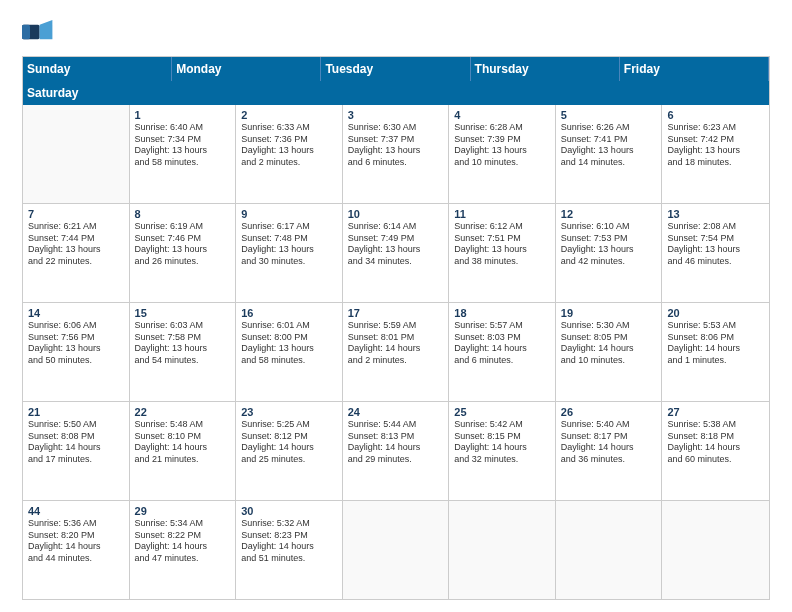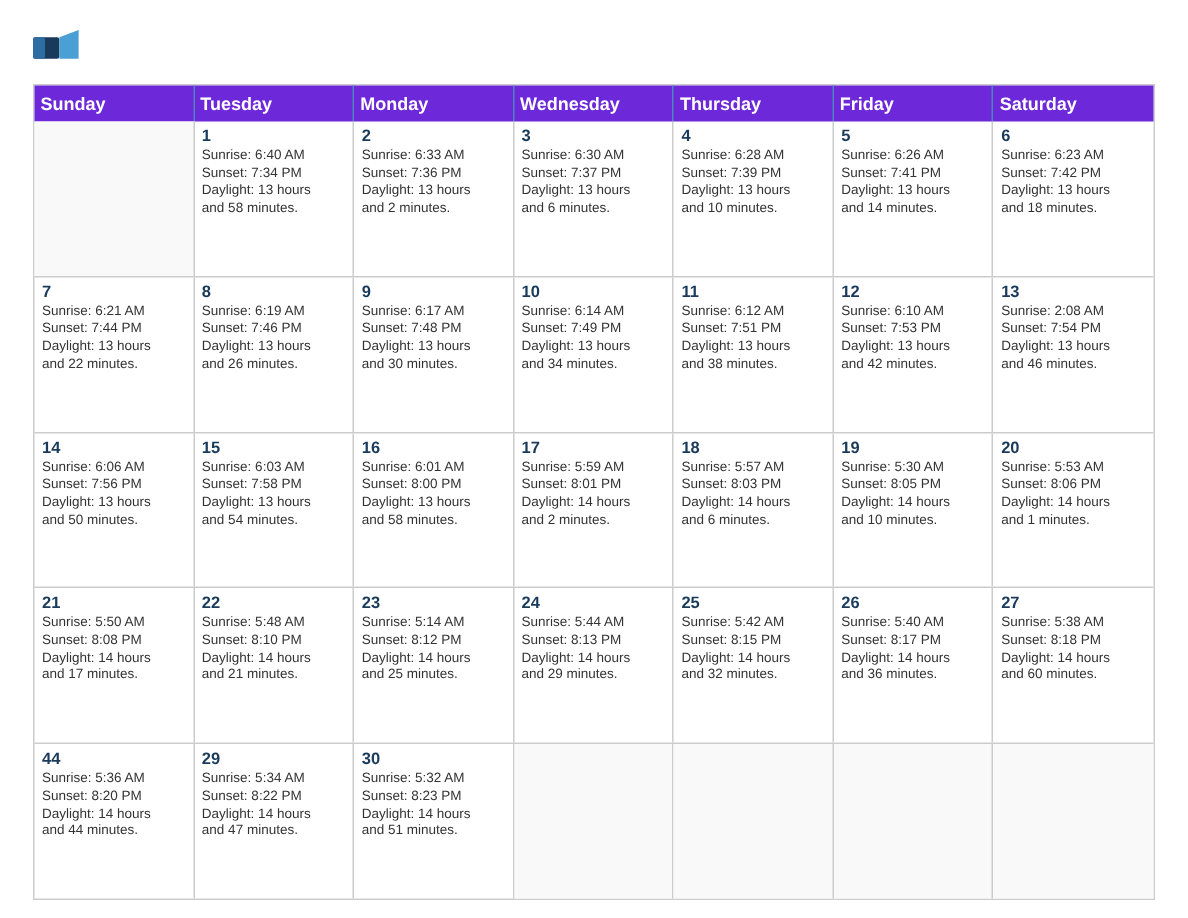--- a/index.html
+++ b/index.html
@@ -48,22 +48,22 @@
       font-weight: normal;
     }
     .calendar {
       flex: 1;
       display: flex;
       flex-direction: column;
       border: 1px solid #ccc;
     }
     .cal-header {
       display: grid;
-      grid-template-columns: repeat(7, 1fr);
-      background: #6d28d9;
+      grid-template-columns: repeat(5, 1fr);
+      background: #0369a1;
     }
     .cal-header-cell {
       color: #fff;
       font-size: 12px;
       font-weight: bold;
       padding: 5px 4px;
       text-align: left;
       border-right: 1px solid #4a85bb;
     }
     .cal-header-cell:last-child { border-right: none; }
@@ -131,23 +131,22 @@
     </div>
     <div class="title-block">
       <div class="title-month"></div>
       <div class="title-location"></div>
     </div>
   </div>
 
   <div class="calendar">
     <div class="cal-header">
     <div class="cal-header-cell">Sunday</div>
+        <div class="cal-header-cell">Monday</div>
         <div class="cal-header-cell">Tuesday</div>
-        <div class="cal-header-cell">Monday</div>
-        <div class="cal-header-cell">Wednesday</div>
         <div class="cal-header-cell">Thursday</div>
         <div class="cal-header-cell">Friday</div>
         <div class="cal-header-cell">Saturday</div>
       </div>
     <div class="cal-body">
     <div class="cal-row">
           <div class="cal-cell empty"></div>
           <div class="cal-cell">
             <span class="day-num">1</span>
             <span class="cell-line">Sunrise: 6:40 AM</span>
@@ -303,21 +302,21 @@
           </div>
           <div class="cal-cell">
             <span class="day-num">22</span>
             <span class="cell-line">Sunrise: 5:48 AM</span>
             <span class="cell-line">Sunset: 8:10 PM</span>
             <span class="cell-line">Daylight: 14 hours</span>
             <span class="cell-line">and 21 minutes.</span>
           </div>
           <div class="cal-cell">
             <span class="day-num">23</span>
-            <span class="cell-line">Sunrise: 5:14 AM</span>
+            <span class="cell-line">Sunrise: 5:25 AM</span>
             <span class="cell-line">Sunset: 8:12 PM</span>
             <span class="cell-line">Daylight: 14 hours</span>
             <span class="cell-line">and 25 minutes.</span>
           </div>
           <div class="cal-cell">
             <span class="day-num">24</span>
             <span class="cell-line">Sunrise: 5:44 AM</span>
             <span class="cell-line">Sunset: 8:13 PM</span>
             <span class="cell-line">Daylight: 14 hours</span>
             <span class="cell-line">and 29 minutes.</span>

